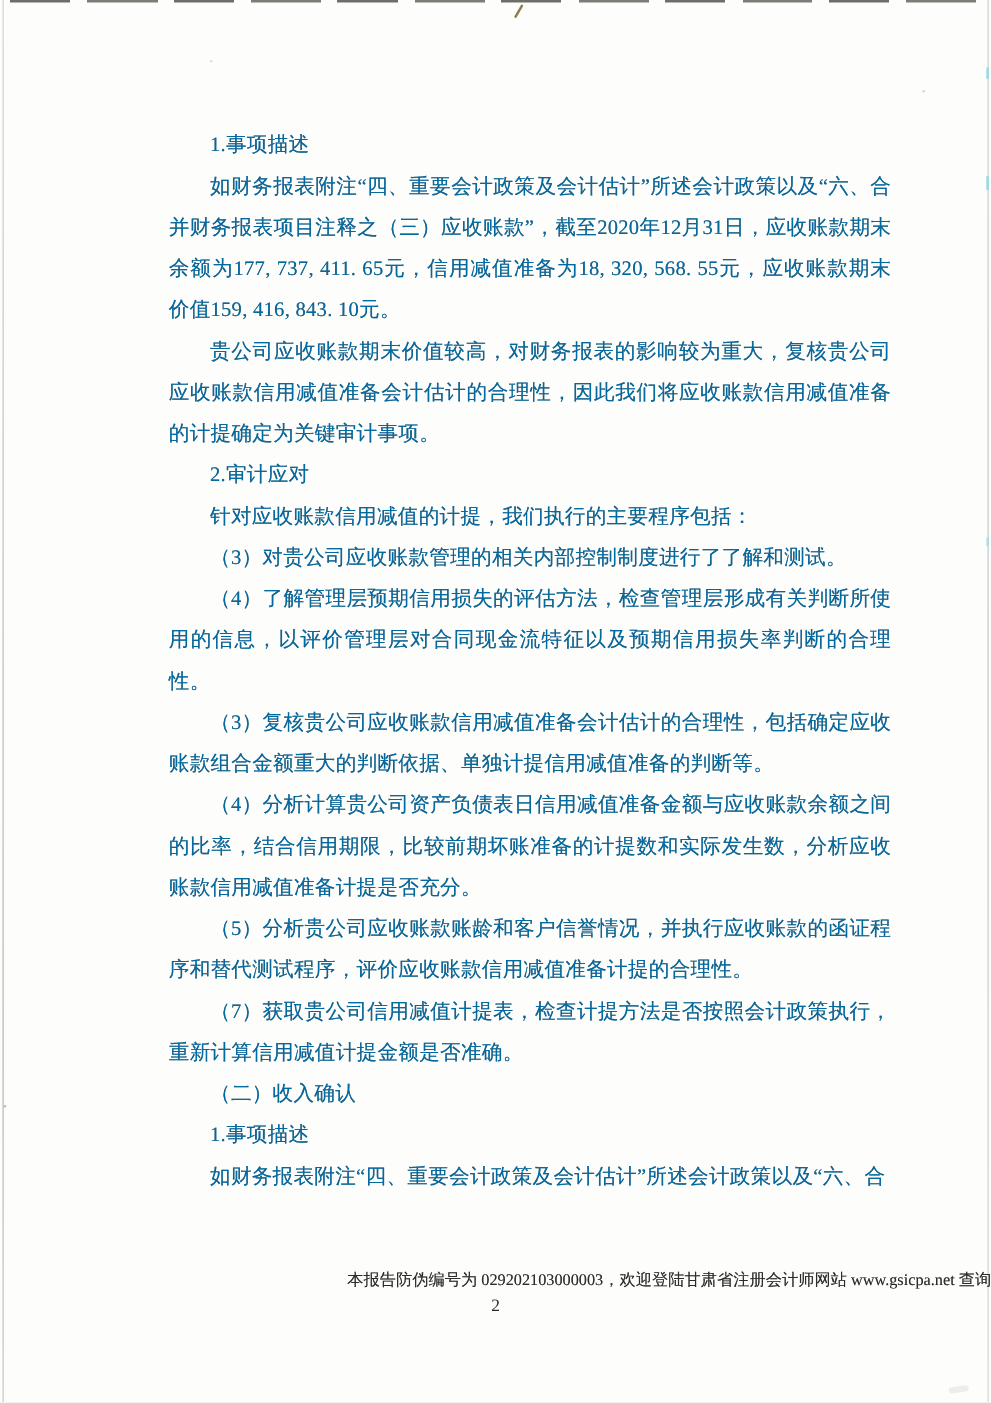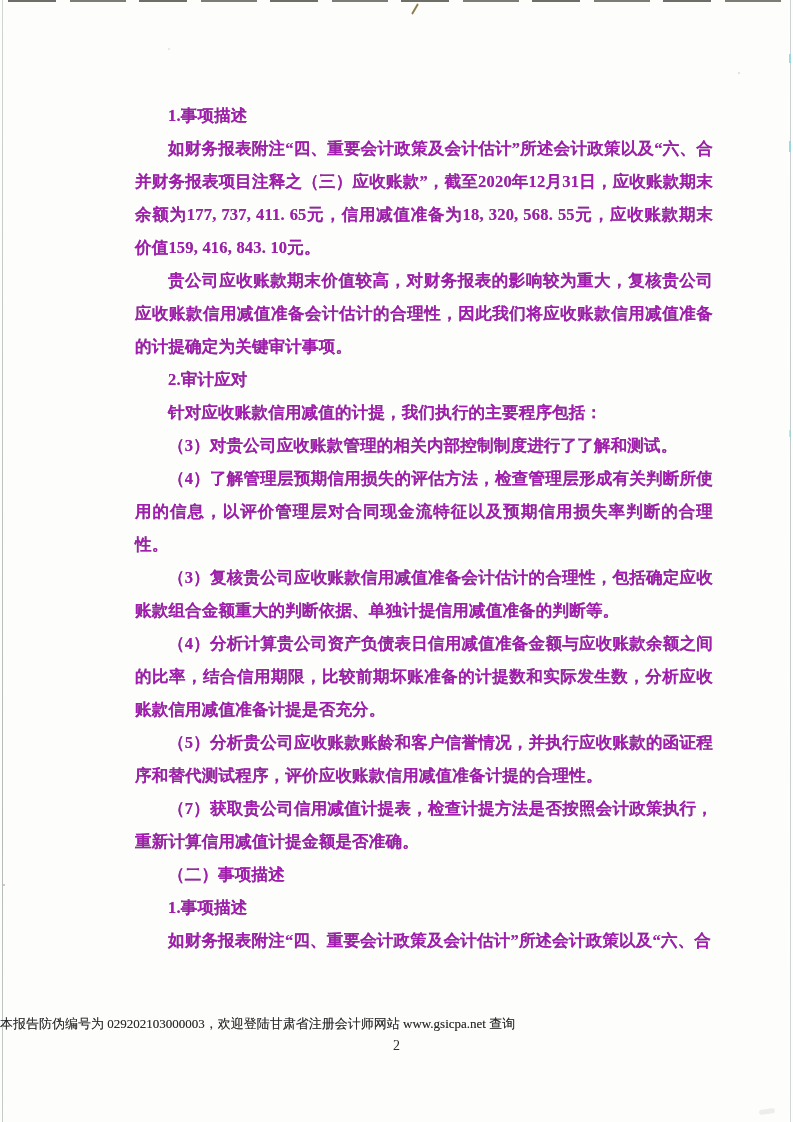--- a/index.html
+++ b/index.html
@@ -9,31 +9,30 @@
     margin:0 auto;
     background:#fdfdfc;
     overflow:hidden;
     font-family:"Liberation Serif","DejaVu Serif",serif;
   }
   
   .body-text{
     position:absolute;
     left:135px;top:99px;width:578px;
     font-size:16.5px;line-height:33px;
-    color:#a21caf;
+    color:#0369a1;
     text-align:justify;
     letter-spacing:.2px;
     text-shadow:0 0 .4px rgba(44,44,44,.55);
-    font-weight:bold;
   }
   .body-text p{margin:0;text-indent:2em;}
   
   .footer{
     position:absolute;left:0;top:1016px;width:100%;
-    text-align:left;font-size:13px;line-height:16px;
+    text-align:right;font-size:13px;line-height:16px;
     color:#2c2c2c;
     text-shadow:0 0 .4px rgba(44,44,44,.5);
   }
   .pagenum{
     position:absolute;left:0;top:1037px;width:100%;
     text-align:center;font-size:14px;line-height:18px;
     color:#2c2c2c;
   }
   
   .edge-top{
@@ -90,21 +89,21 @@
       <p>如财务报表附注“四、重要会计政策及会计估计”所述会计政策以及“六、合并财务报表项目注释之（三）应收账款”，截至2020年12月31日，应收账款期末余额为177, 737, 411. 65元，信用减值准备为18, 320, 568. 55元，应收账款期末价值159, 416, 843. 10元。</p>
       <p>贵公司应收账款期末价值较高，对财务报表的影响较为重大，复核贵公司应收账款信用减值准备会计估计的合理性，因此我们将应收账款信用减值准备的计提确定为关键审计事项。</p>
       <p>2.审计应对</p>
       <p>针对应收账款信用减值的计提，我们执行的主要程序包括：</p>
       <p>（3）对贵公司应收账款管理的相关内部控制制度进行了了解和测试。</p>
       <p>（4）了解管理层预期信用损失的评估方法，检查管理层形成有关判断所使用的信息，以评价管理层对合同现金流特征以及预期信用损失率判断的合理性。</p>
       <p>（3）复核贵公司应收账款信用减值准备会计估计的合理性，包括确定应收账款组合金额重大的判断依据、单独计提信用减值准备的判断等。</p>
       <p>（4）分析计算贵公司资产负债表日信用减值准备金额与应收账款余额之间的比率，结合信用期限，比较前期坏账准备的计提数和实际发生数，分析应收账款信用减值准备计提是否充分。</p>
       <p>（5）分析贵公司应收账款账龄和客户信誉情况，并执行应收账款的函证程序和替代测试程序，评价应收账款信用减值准备计提的合理性。</p>
       <p>（7）获取贵公司信用减值计提表，检查计提方法是否按照会计政策执行，重新计算信用减值计提金额是否准确。</p>
-      <p>（二）事项描述</p>
+      <p>（二）收入确认</p>
       <p>1.事项描述</p>
       <p>如财务报表附注“四、重要会计政策及会计估计”所述会计政策以及“六、合</p>
     </div>
 
   <div class="footer">本报告防伪编号为 029202103000003，欢迎登陆甘肃省注册会计师网站 www.gsicpa.net 查询</div>
   <div class="pagenum">2</div>
 
 </div>
 
 </body></html>

